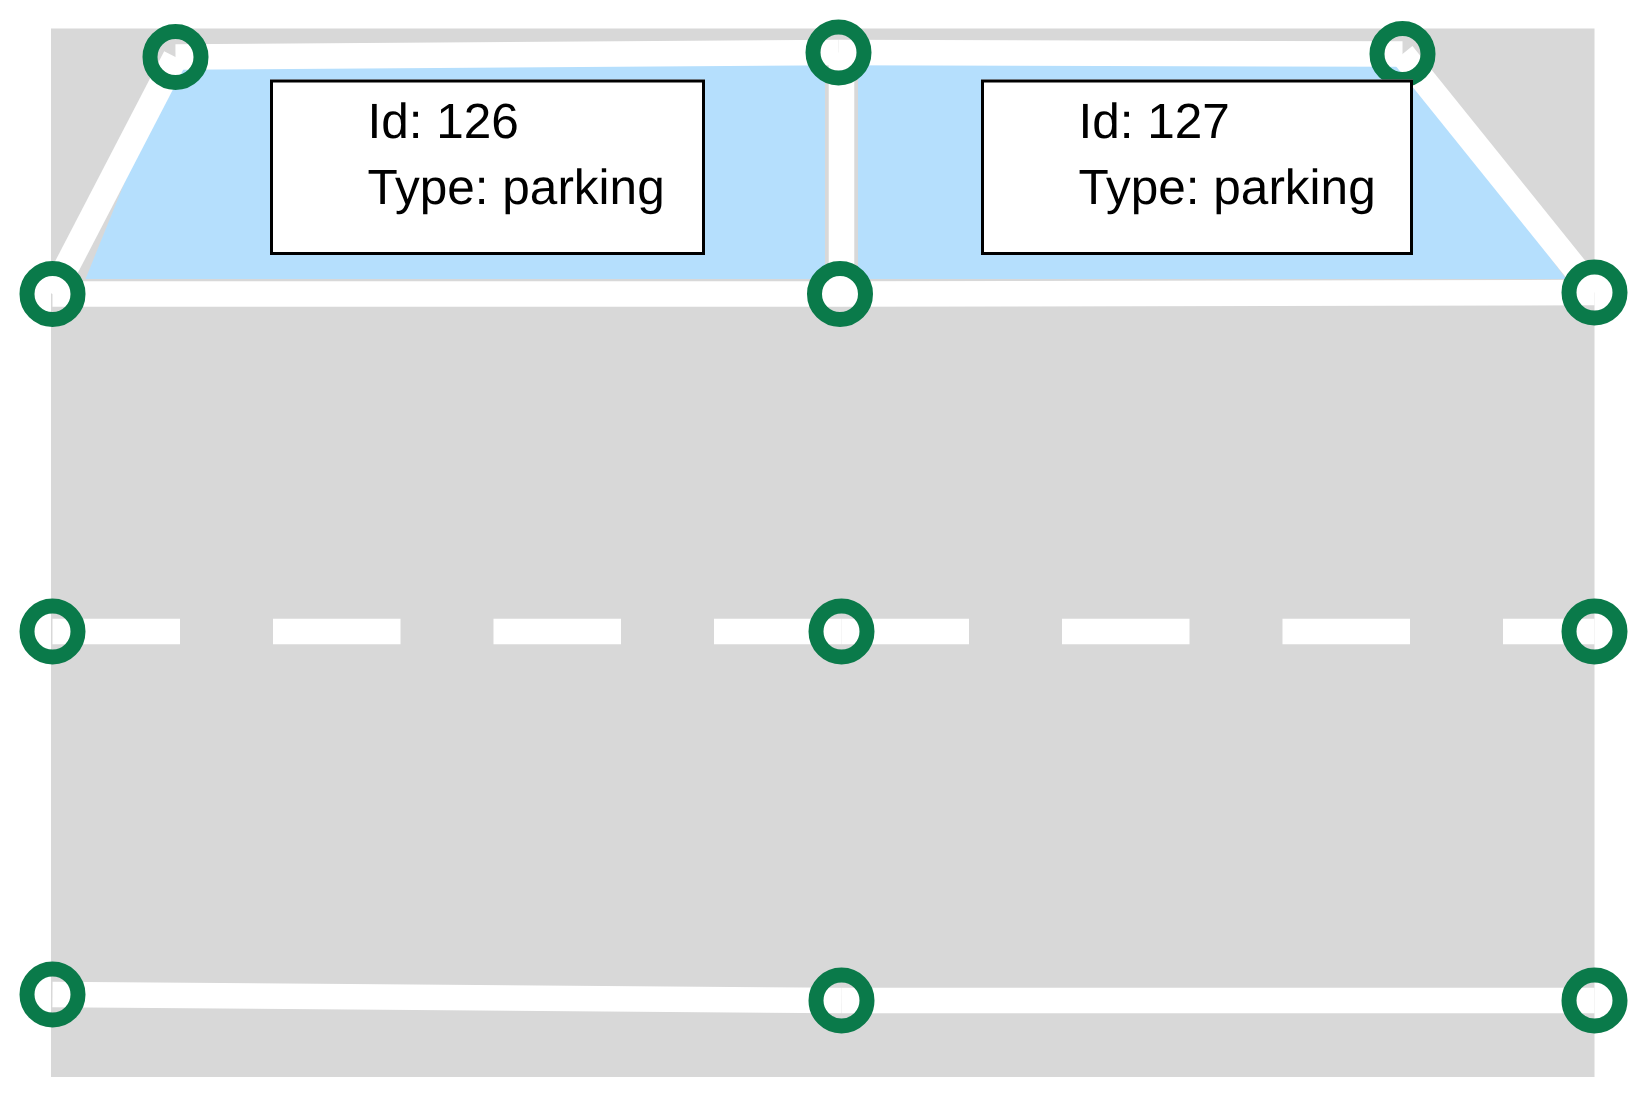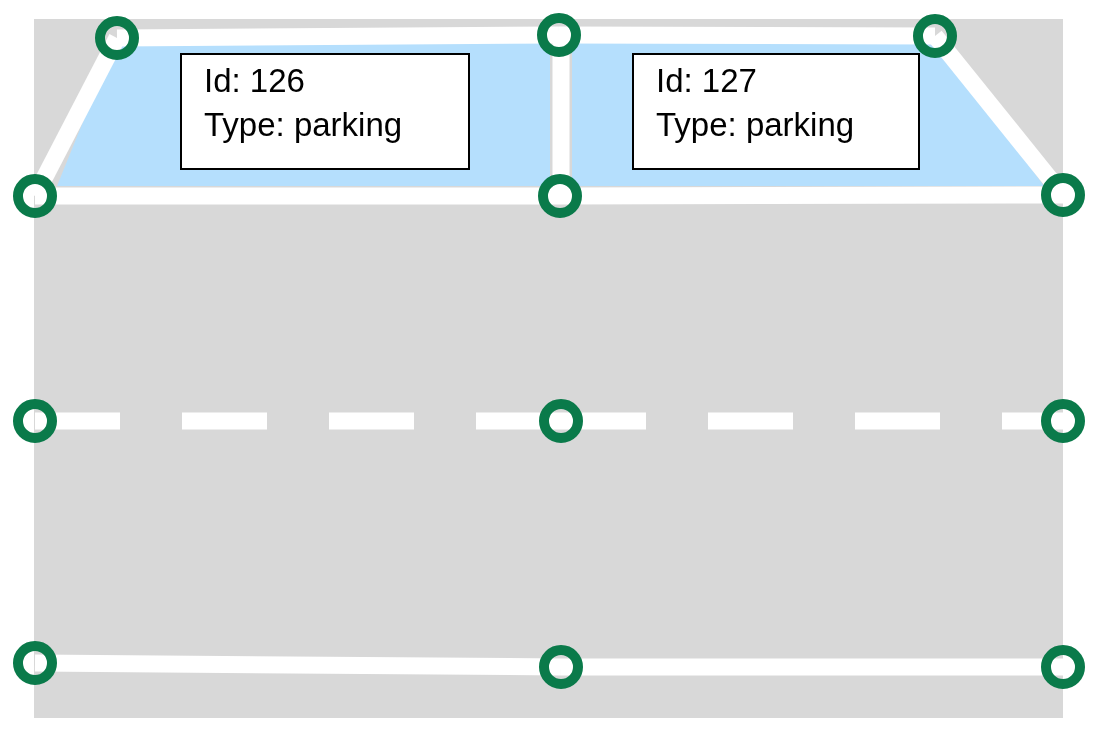--- a/index.html
+++ b/index.html
@@ -34,20 +34,21 @@
     padding: 4px 14px 6px 22px;
     color: #000000;
     font-family: "Liberation Sans", sans-serif;
     font-size: 33px;
     line-height: 1.32;
     white-space: nowrap;
     letter-spacing: 0px;
   }
   .label-line {
     display: block;
+    margin-left: 41px;
   }
 </style>
 </head>
 <body>
 
 <div id="canvas-root">
 
   <svg id="map-svg" viewBox="0 0 1098 730" xmlns="http://www.w3.org/2000/svg">
 
     <g id="road-layer">
@@ -87,19 +88,19 @@
         <circle cx="1063" cy="667" r="17" fill="none" stroke="#0a7a4a" stroke-width="10"></circle>
       </g>
 
   </svg>
 
   <div id="label-layer">
       <div class="label-box" style="left: 180px; top: 53px; width: 290px; height: 117px; background: rgb(255, 255, 255); border-color: rgb(0, 0, 0); color: rgb(0, 0, 0);">
         <span class="label-line">Id: 126</span>
         <span class="label-line">Type: parking</span>
       </div>
-      <div class="label-box" style="left: 632px; top: 53px; width: 288px; height: 117px; background: rgb(255, 255, 255); border-color: rgb(0, 0, 0); color: rgb(0, 0, 0);">
+      <div class="label-box" style="left: 654px; top: 53px; width: 288px; height: 117px; background: rgb(255, 255, 255); border-color: rgb(0, 0, 0); color: rgb(0, 0, 0);">
         <span class="label-line">Id: 127</span>
         <span class="label-line">Type: parking</span>
       </div>
     </div>
 
 </div>
 
 </body></html>

